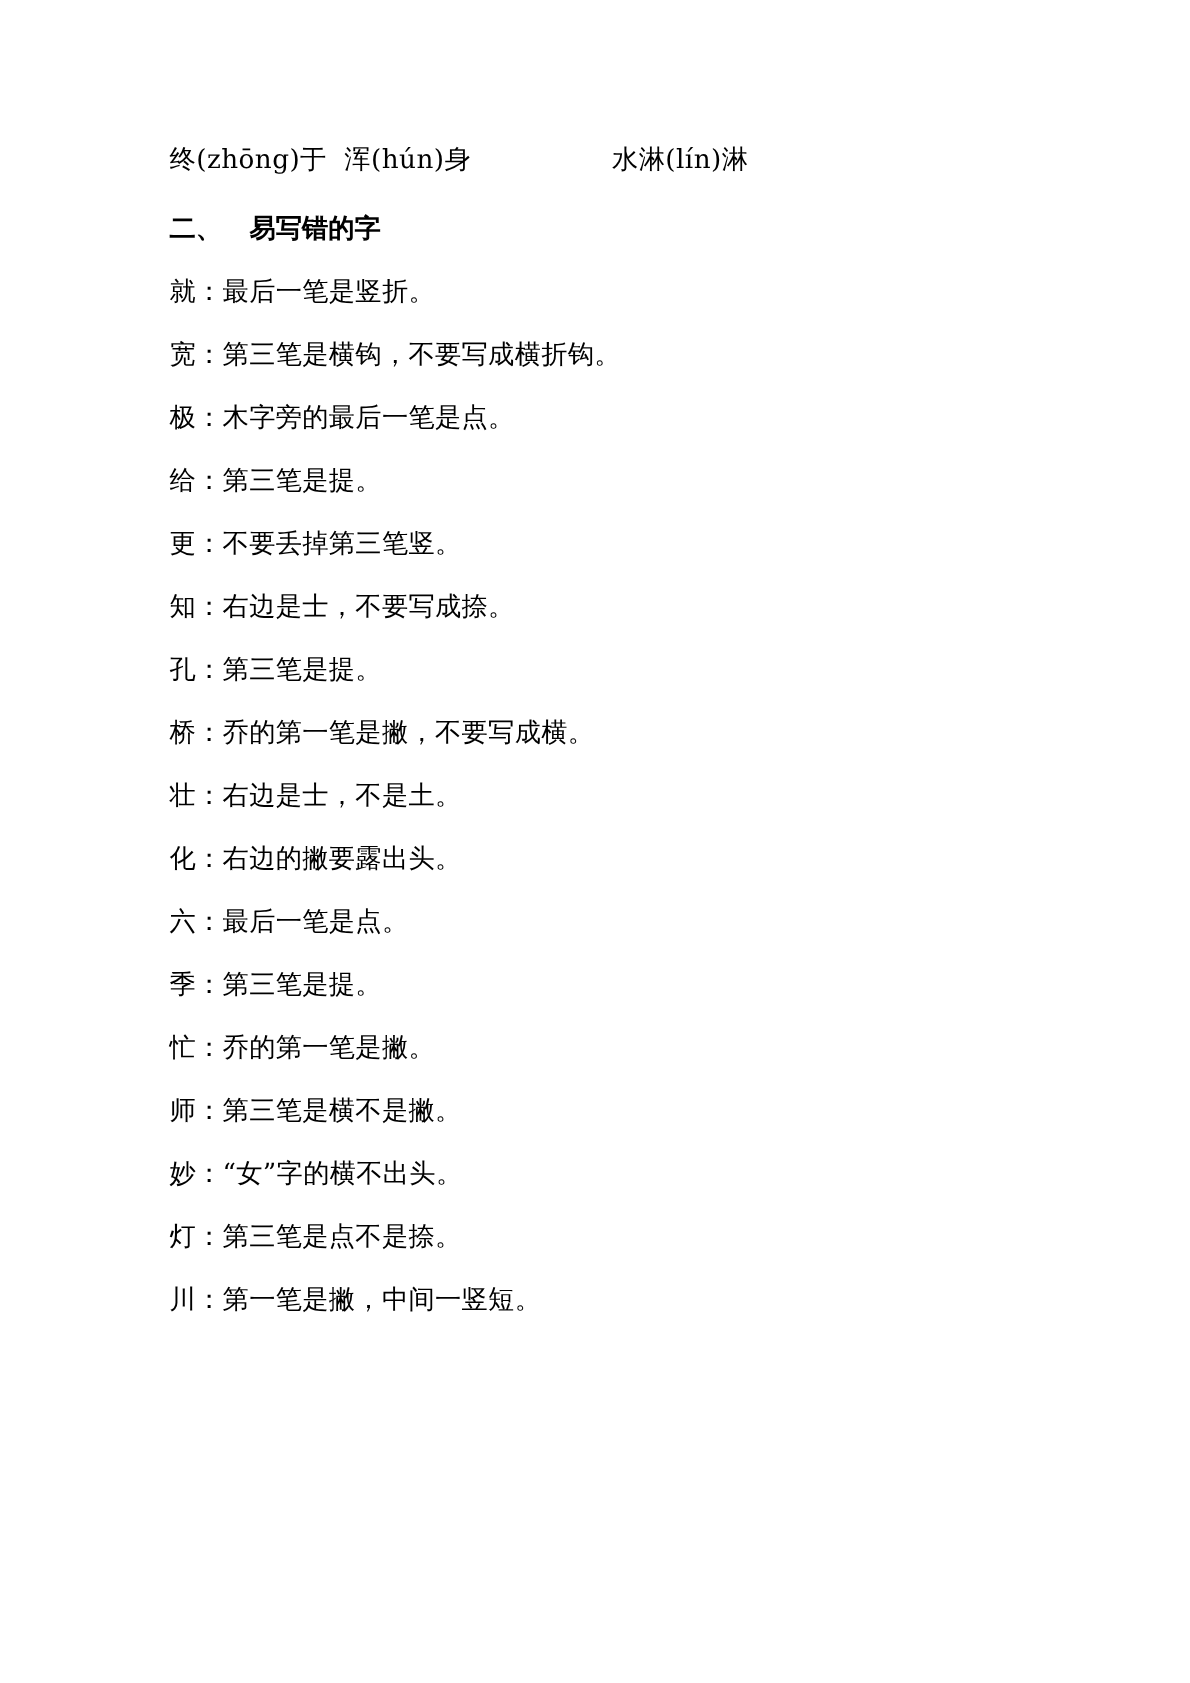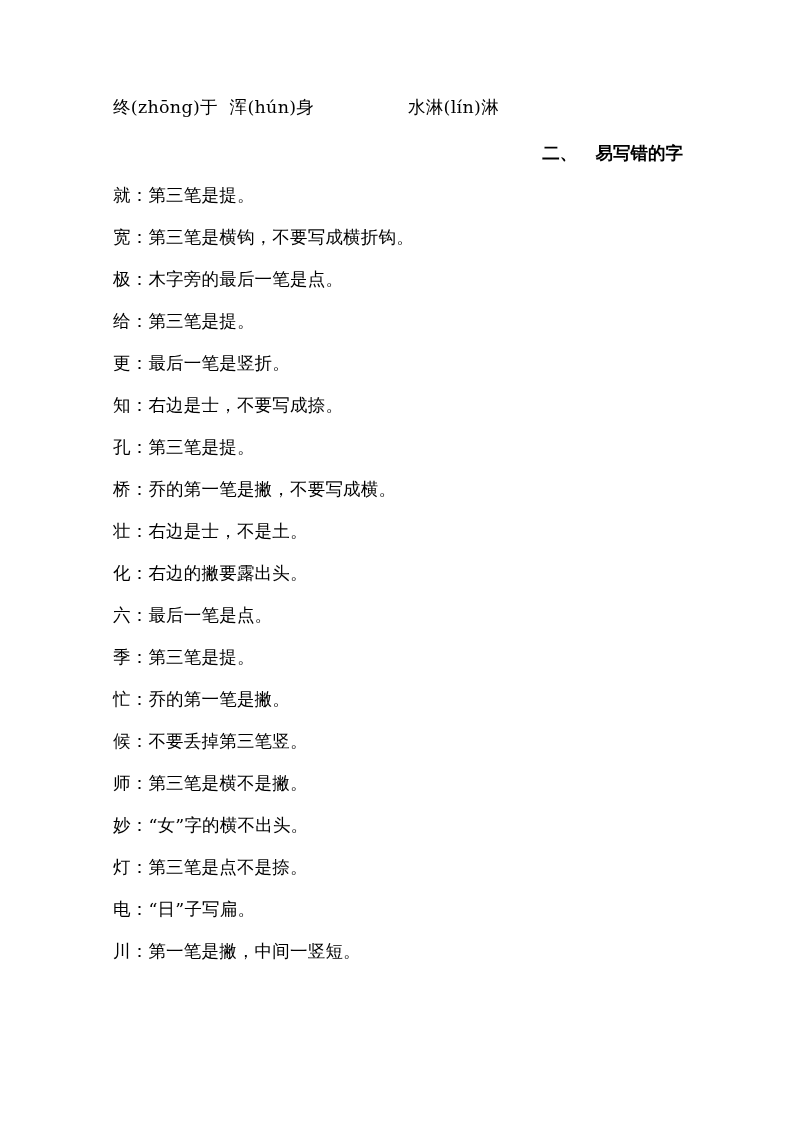--- a/index.html
+++ b/index.html
@@ -37,55 +37,52 @@
     margin-bottom: 16px;
     letter-spacing: 0.3px;
   }
   .section-heading {
     font-family: "DejaVu Sans", "Liberation Sans", sans-serif;
     font-weight: bold;
     font-size: 17.5px;
     line-height: 30px;
     margin-bottom: 14px;
     white-space: pre;
-    text-align: right;
   }
   .note-line {
     font-family: "DejaVu Serif", "Liberation Serif", serif;
     font-size: 17.5px;
     line-height: 26px;
     margin-bottom: 16px;
     white-space: pre-wrap;
     letter-spacing: 0.2px;
   }
 </style>
 </head>
 <body>
 
 <div class="page">
   <div class="content">
 
     <div class="pinyin-line">终(zhōng)于  浑(hún)身                水淋(lín)淋</div>
 
     <div class="section-heading">二、   易写错的字</div>
 
-    <div class="note-line">就：第三笔是提。</div>
+    <div class="note-line">就：最后一笔是竖折。</div>
     <div class="note-line">宽：第三笔是横钩，不要写成横折钩。</div>
     <div class="note-line">极：木字旁的最后一笔是点。</div>
     <div class="note-line">给：第三笔是提。</div>
-    <div class="note-line">更：最后一笔是竖折。</div>
+    <div class="note-line">更：不要丢掉第三笔竖。</div>
     <div class="note-line">知：右边是士，不要写成捺。</div>
     <div class="note-line">孔：第三笔是提。</div>
     <div class="note-line">桥：乔的第一笔是撇，不要写成横。</div>
     <div class="note-line">壮：右边是士，不是土。</div>
     <div class="note-line">化：右边的撇要露出头。</div>
     <div class="note-line">六：最后一笔是点。</div>
     <div class="note-line">季：第三笔是提。</div>
     <div class="note-line">忙：乔的第一笔是撇。</div>
-    <div class="note-line">候：不要丢掉第三笔竖。</div>
     <div class="note-line">师：第三笔是横不是撇。</div>
     <div class="note-line">妙：“女”字的横不出头。</div>
     <div class="note-line">灯：第三笔是点不是捺。</div>
-    <div class="note-line">电：“日”子写扁。</div>
     <div class="note-line">川：第一笔是撇，中间一竖短。</div>
 
   </div>
 </div>
 
 </body></html>

